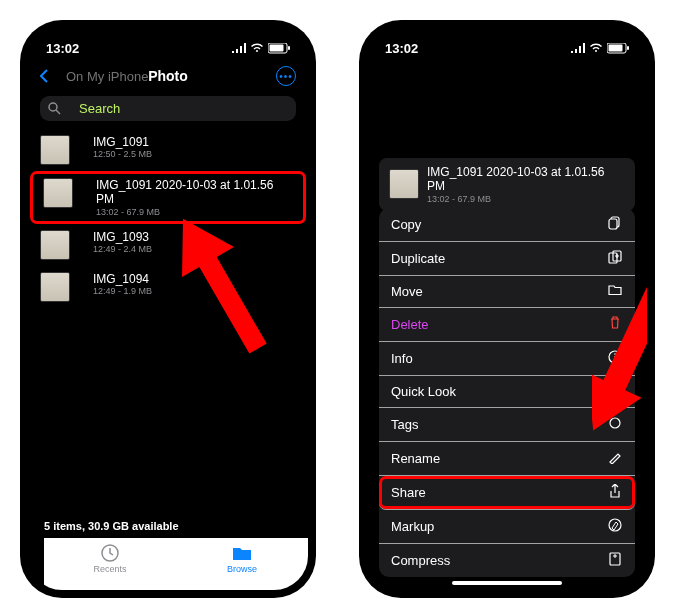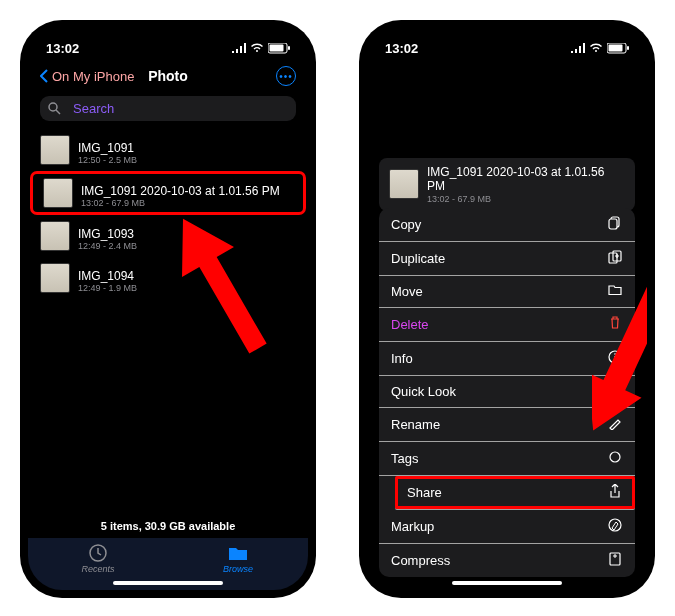--- a/index.html
+++ b/index.html
@@ -44,25 +44,25 @@
 
   .nav-bar {
     display: flex;
     align-items: center;
     justify-content: space-between;
     padding: 4px 12px 6px;
     height: 30px;
     position: relative;
   }
   .back {
-    color: #fca5a5;
+    color: #737373;
     font-size: 13px;
     display: flex;
     align-items: center;
-    gap: 4px;
+    gap: 18px;
   }
   .nav-title {
     position: absolute;
     left: 50%;
     transform: translateX(-50%);
     font-size: 14px;
     font-weight: 600;
   }
   .more-circle {
     width: 20px; height: 20px;
@@ -74,32 +74,32 @@
     letter-spacing: 1px;
   }
 
   .search {
     margin: 4px 12px 8px;
     background: #1c1c1e;
     border-radius: 9px;
     display: flex;
     align-items: center;
     padding: 5px 8px;
-    gap: 12px;
-    color: #8b5cf6;
+    gap: 18px;
+    color: #bef264;
     font-size: 13px;
   }
 
   .list {
     display: flex; flex-direction: column;
   }
   .row {
     display: flex;
-    align-items: flex-end;
-    gap: 8px;
+    align-items: flex-start;
+    gap: 23px;
     padding: 6px 12px;
   }
   .row.highlight {
     border: 3px solid #f00;
     border-radius: 7px;
     margin: 0 2px;
     padding: 4px 10px;
   }
   .thumb {
     width: 30px; height: 30px;
@@ -107,34 +107,33 @@
     border: 1px solid #333;
     border-radius: 2px;
     flex-shrink: 0;
   }
   .row-text { display: flex; flex-direction: column; }
   .row-name { font-size: 12px; line-height: 1.2; }
   .row-meta { font-size: 9px; color: #8e8e93; }
 
   .footer {
     position: absolute;
-    bottom: 0; left: 0; right: 0;
-    text-align: center;
+    bottom: 0; left: 16px; right: 0;
+    text-align: left;
   }
   .footer-info {
     font-size: 11px;
     font-weight: 600;
     padding: 6px 0;
   }
   .tab-bar {
     display: flex;
     justify-content: space-around;
     padding: 6px 0 16px;
-    background: #0f172a;
-    font-style: italic;
+    background: #ffffff;
   }
   .tab {
     display: flex; flex-direction: column; align-items: center; gap: 2px;
     font-size: 9px;
     color: #8e8e93;
     width: 60px;
   }
   .tab.active { color: #0a84ff; }
   .tab-icon { width: 22px; height: 18px; }
   .home-indicator {
@@ -168,22 +167,21 @@
   .menu-item {
     display: flex; align-items: center; justify-content: space-between;
     padding: 8px 12px;
     font-size: 13px;
     border-bottom: 1px solid #a3a3a3;
   }
   .menu-item:last-child { border-bottom: none; }
   .menu-item.delete { color: #d946ef; }
   .menu-item.highlight {
     box-shadow: inset 0 0 0 3px #f00;
-    border-radius: 2px;
-    margin-left: 16px;
+    border-radius: 7px;
   }
   .menu-icon { width: 16px; text-align: center; color: inherit; }
 
   .arrow1 {
     position: absolute;
     top: 180px; left: 150px;
     pointer-events: none;
   }
   .arrow2 {
     position: absolute;
@@ -372,32 +370,32 @@
     <div class="menu-item">
       <span>Quick Look</span>
       <span class="menu-icon">
         <svg width="16" height="10">
             <path d="M1 5c2-4 12-4 14 0-2 4-12 4-14 0z" fill="none" stroke="#fff" stroke-width="1.2"></path>
             <circle cx="8" cy="5" r="2" fill="none" stroke="#fff" stroke-width="1.2"></circle>
           </svg>
       </span>
     </div>
     <div class="menu-item">
+      <span>Tags</span>
+      <span class="menu-icon">
+        <svg width="14" height="14">
+            <circle cx="7" cy="7" r="5" fill="none" stroke="#fff" stroke-width="1.2"></circle>
+          </svg>
+      </span>
+    </div>
+    <div class="menu-item">
       <span>Rename</span>
       <span class="menu-icon">
         <svg width="14" height="14">
             <path d="M2 12l8-8 2 2-8 8z" fill="none" stroke="#fff" stroke-width="1.2"></path>
-          </svg>
-      </span>
-    </div>
-    <div class="menu-item">
-      <span>Tags</span>
-      <span class="menu-icon">
-        <svg width="14" height="14">
-            <circle cx="7" cy="7" r="5" fill="none" stroke="#fff" stroke-width="1.2"></circle>
           </svg>
       </span>
     </div>
     <div class="menu-item highlight">
       <span>Share</span>
       <span class="menu-icon">
         <svg width="12" height="14">
             <path d="M6 1v8M3 3l3-3 3 3M2 7v6h8V7" fill="none" stroke="#fff" stroke-width="1.2"></path>
           </svg>
       </span>

